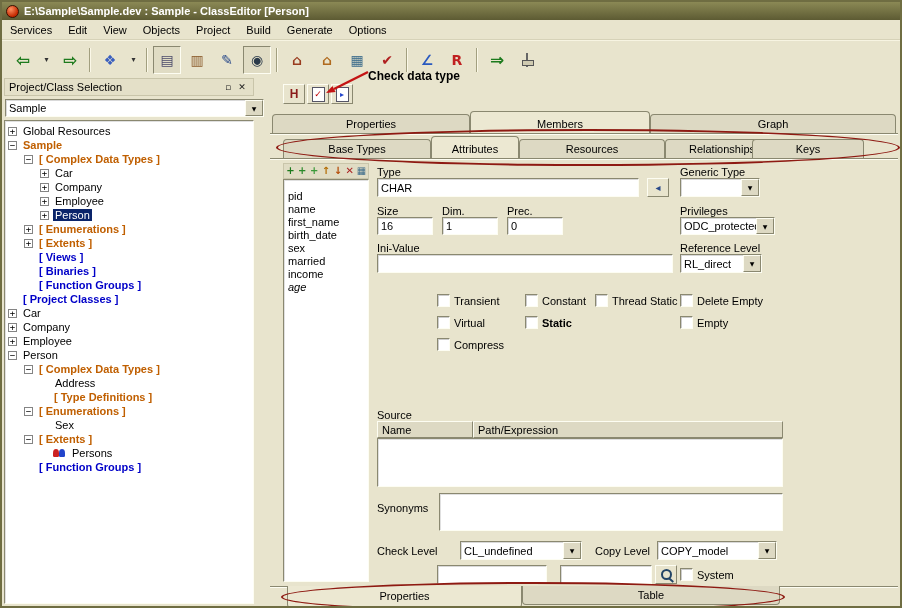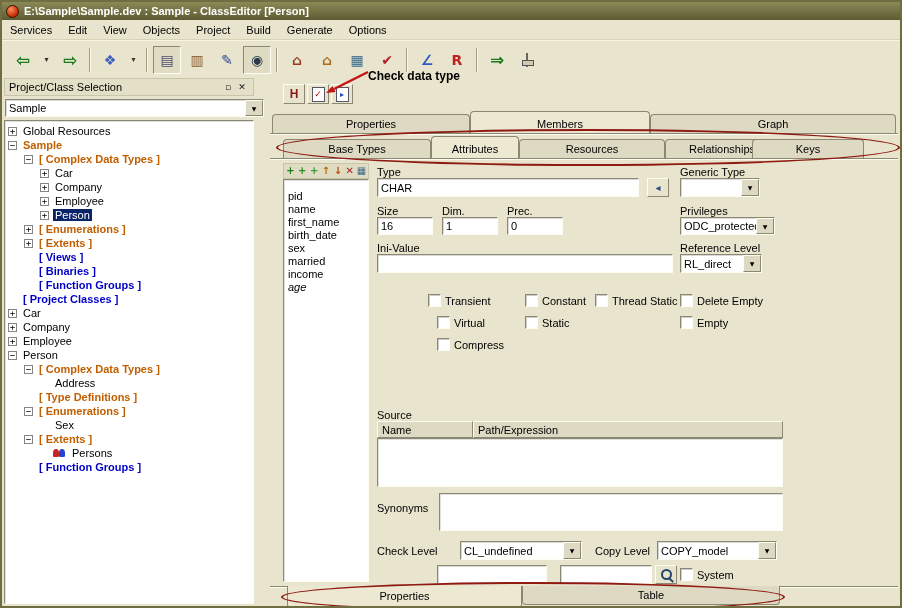--- a/index.html
+++ b/index.html
@@ -279,21 +279,21 @@
           <span class="tree-label c-black">Person</span>
         </div>
         <div class="tree-row" style="padding-left: 19px;">
           <span class="expander">−</span>
           <span class="tree-label c-orange bold">[ Complex Data Types ]</span>
         </div>
         <div class="tree-row" style="padding-left: 35px;">
           <span class="exp-spacer"></span>
           <span class="tree-label c-black">Address</span>
         </div>
-        <div class="tree-row" style="padding-left: 19px;">
+        <div class="tree-row" style="padding-left: 34px;">
           <span class="exp-spacer"></span>
           <span class="tree-label c-orange bold">[ Type Definitions ]</span>
         </div>
         <div class="tree-row" style="padding-left: 19px;">
           <span class="expander">−</span>
           <span class="tree-label c-orange bold">[ Enumerations ]</span>
         </div>
         <div class="tree-row" style="padding-left: 35px;">
           <span class="exp-spacer"></span>
           <span class="tree-label c-black">Sex</span>
@@ -424,41 +424,41 @@
 
       <input class="field" style="left: 167px; top: 487px; width: 110px;">
       <input class="field" style="left: 290px; top: 487px; width: 92px;">
       <div class="mini-btn" style="position:absolute;left:385px;top:487px;width:22px;height:19px">
         <span class="mag"></span>
       </div>
       <div class="cb" style="left:410px;top:490px">
         <span class="cb-box"></span>
         <span>System</span>
       </div>
-    <div class="cb" style="left: 158px; top: 216px;">
+    <div class="cb" style="left: 167px; top: 216px;">
           <span class="cb-box"></span>
           <span>Transient</span>
         </div>
         <div class="cb" style="left: 255px; top: 216px;">
           <span class="cb-box"></span>
           <span>Constant</span>
         </div>
         <div class="cb" style="left: 325px; top: 216px;">
           <span class="cb-box"></span>
           <span>Thread Static</span>
         </div>
         <div class="cb" style="left: 410px; top: 216px;">
           <span class="cb-box"></span>
           <span>Delete Empty</span>
         </div>
         <div class="cb" style="left: 167px; top: 238px;">
           <span class="cb-box"></span>
           <span>Virtual</span>
         </div>
-        <div class="cb" style="left: 255px; top: 238px;">
+        <div class="cb" style="left: 255px; top: 238px; font-weight: bold;">
           <span class="cb-box"></span>
           <span>Static</span>
         </div>
         <div class="cb" style="left: 410px; top: 238px;">
           <span class="cb-box"></span>
           <span>Empty</span>
         </div>
         <div class="cb" style="left: 167px; top: 260px;">
           <span class="cb-box"></span>
           <span>Compress</span>

